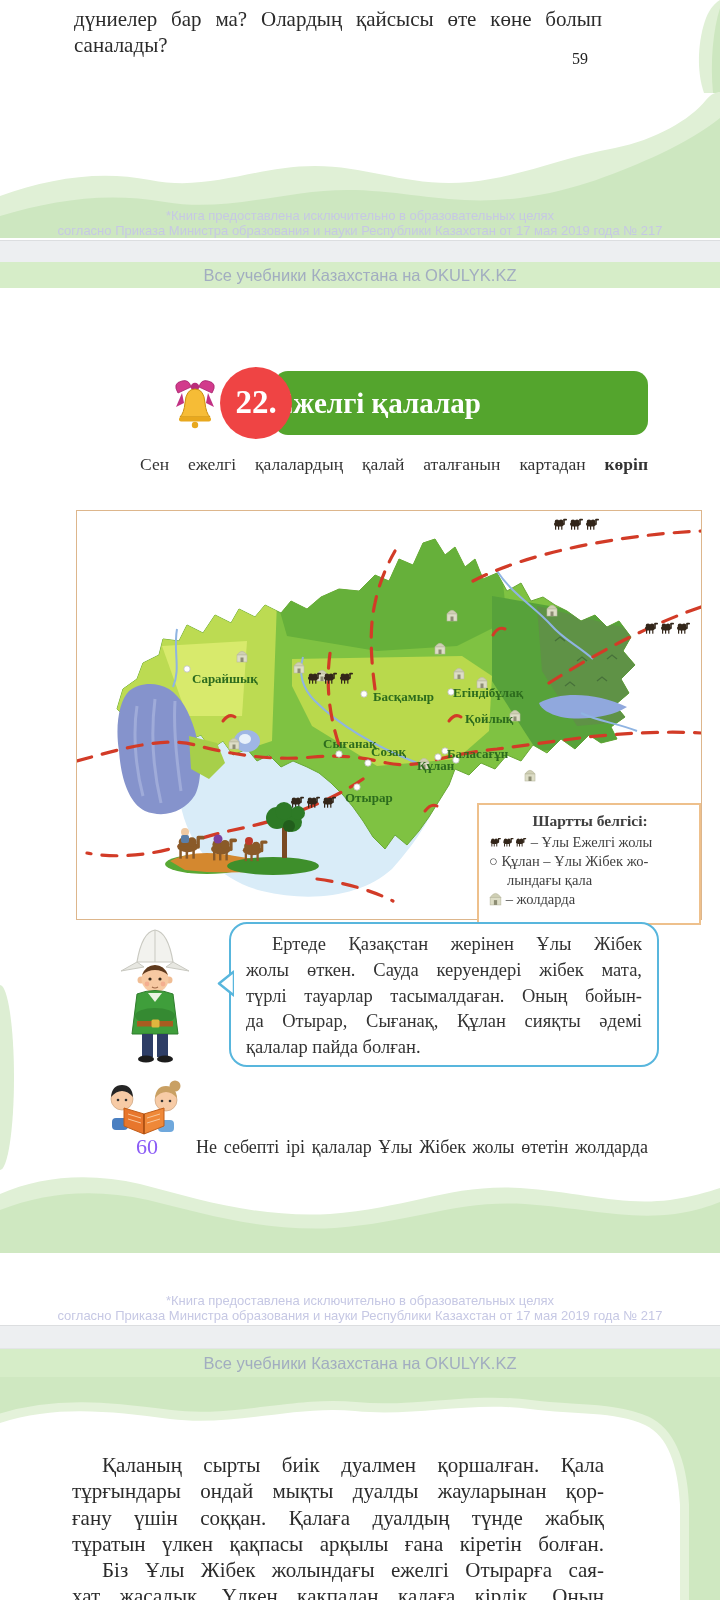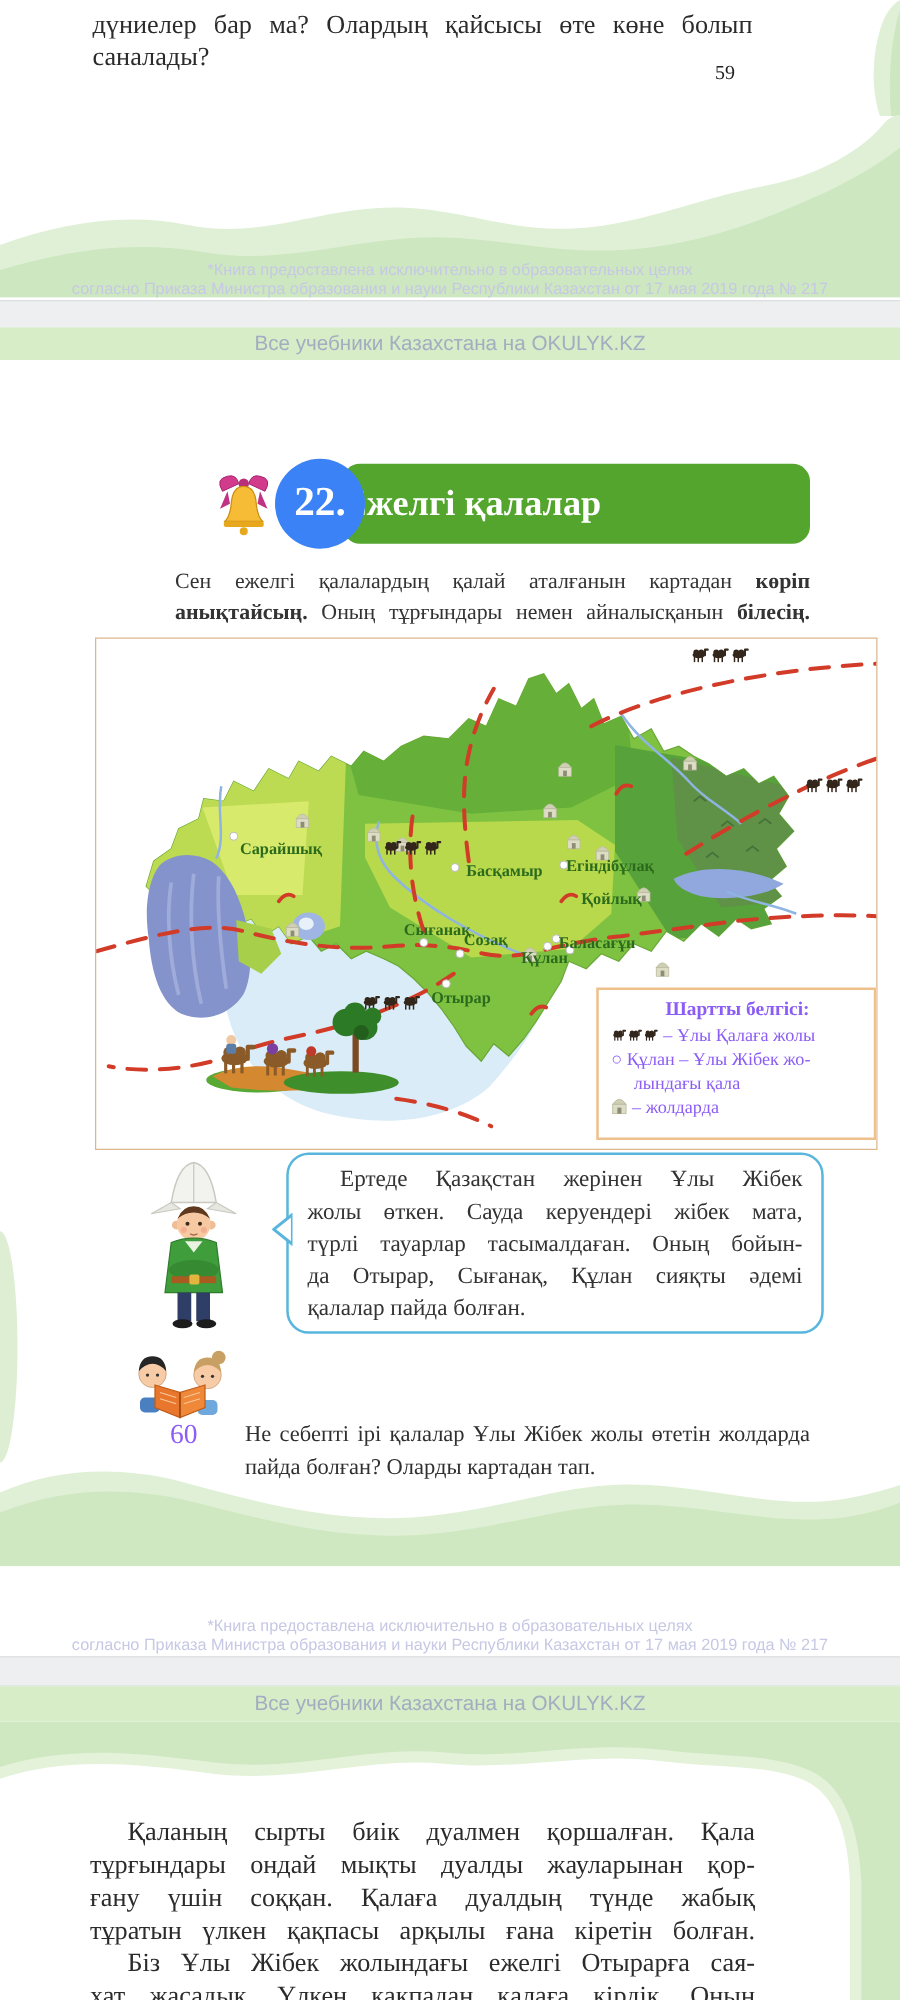--- a/index.html
+++ b/index.html
@@ -14,31 +14,31 @@
   .p59-num{left:518px;top:50px;width:70px;text-align:right;font-size:16px;color:#222;}
 
   
   .wm{left:0;width:720px;text-align:center;font-family:"Liberation Sans",sans-serif;
       font-size:13px;line-height:15px;color:#c6c8e4;}
   .graybar{left:0;width:720px;height:22px;background:#edeff1;border-top:1px solid #dcdee0;border-bottom:1px solid #e3e5e7;}
   .greenband{left:0;width:720px;height:26px;background:#d6edc8;text-align:center;
       font-family:"Liberation Sans",sans-serif;font-size:16.5px;line-height:26px;color:#a2adc0;}
 
   
-  .lesson-circle{left:220px;top:367px;width:72px;height:72px;border-radius:50%;background:#3b82f6;
+  .lesson-circle{left:220px;top:367px;width:72px;height:72px;border-radius:50%;background:#ef4444;
       color:#fff;font-weight:bold;font-size:33px;text-align:center;line-height:70px;z-index:3;}
   .lesson-banner{left:274px;top:371px;width:374px;height:64px;border-radius:14px;background:#54a52d;
       color:#fff;font-weight:bold;font-size:29px;line-height:64px;z-index:2;}
 
   .intro{left:140px;top:452px;width:508px;font-size:17.5px;line-height:25px;color:#333;}
 
   
   .mapbox{left:76px;top:510px;width:624px;height:408px;background:#fff;border:1px solid #ddb68c;z-index:1;}
-  .legend{position:absolute;left:400px;top:279px;width:202px;height:106px;background:#fff;
-      border:2px solid #eec08c;padding:6px 8px 6px 10px;font-size:14.5px;line-height:19px;color:#8b5cf6;}
+  .legend{position:absolute;left:400px;top:292px;width:202px;height:106px;background:#fff;
+      border:2px solid #eec08c;padding:6px 8px 6px 10px;font-size:14.5px;line-height:19px;color:#404040;}
   .legend .ltitle{text-align:center;font-weight:bold;font-size:15.5px;margin-bottom:3px;}
   .legend .lrow{white-space:nowrap;}
   .legend .hang{padding-left:18px;}
 
   
   .bubble{left:218px;top:922px;width:430px;height:145px;background:#fff;border:2.5px solid #58b6dd;
       border-radius:18px;box-sizing:border-box;z-index:2;margin-left:11px;}
   .bubble-text{padding:8px 15px 0 15px;font-size:18.5px;line-height:25.8px;color:#333;}
   .tail{position:absolute;left:-14px;top:46px;}
 
@@ -89,21 +89,20 @@
     <path d="M23,13 Q14,13 13,27 Q12,37 8,41 L38,41 Q34,37 33,27 Q32,13 23,13 Z" fill="#f6bc36" stroke="#c98f12" stroke-width="1"></path>
     <rect x="7" y="41" width="32" height="4.5" rx="2" fill="#e8a81e"></rect>
     <circle cx="23" cy="49" r="3.2" fill="#e8a81e"></circle>
   </svg>
 
   <div class="abs lesson-banner">Ежелгі қалалар</div>
   <div class="abs lesson-circle">22.</div>
 
   <div class="abs intro">
     <div class="jline"><span>Сен ежелгі қалалардың қалай аталғанын картадан </span><b>көріп</b></div>
-    <div class="jline"><b>анықтайсың.</b><span> Оның тұрғындары немен айналысқанын </span><b>білесің.</b></div>
   </div>
 
   <div class="abs mapbox">
     <svg width="624" height="408" viewBox="0 0 624 408">
       <defs>
         <g id="camel1">
           <ellipse cx="7" cy="7" rx="5" ry="2.6"></ellipse>
           <circle cx="5" cy="4.8" r="2.3"></circle>
           <circle cx="9" cy="4.8" r="2.3"></circle>
           <rect x="11.2" y="2.6" width="1.6" height="5.4" rx="0.8"></rect>
@@ -253,21 +252,21 @@
 
     
     <div class="legend">
       <div class="ltitle">Шартты белгісі:</div>
       <div class="lrow">
         <svg width="38" height="12" viewBox="0 0 48 14" style="vertical-align:-1px;">
             <g fill="#33261a">
               <use href="#camels3"></use>
             </g>
           </svg>
-        <span>– Ұлы Қалаға жолы</span>
+        <span>– Ұлы Ежелгі жолы</span>
       </div>
       <div class="lrow"><span>○</span><span> Құлан – Ұлы Жібек жо-</span></div>
       <div class="hang">лындағы қала</div>
       <div class="lrow">
         <svg width="13" height="15" viewBox="0 0 12 14" style="vertical-align:-2px;">
             <use href="#maus"></use>
           </svg>
         <span>– жолдарда</span>
       </div>
     </div>
@@ -323,21 +322,20 @@
     <circle cx="62" cy="25" r="1.3" fill="#333"></circle>
       <circle cx="70" cy="25" r="1.3" fill="#333"></circle>
     <rect x="58" y="44" width="16" height="12" rx="4" fill="#6fa8dc"></rect>
     <path d="M24,32 L44,38 L44,58 L24,50 Z" fill="#e8762c" stroke="#c05d18" stroke-width="1"></path>
     <path d="M64,32 L44,38 L44,58 L64,50 Z" fill="#ef8838" stroke="#c05d18" stroke-width="1"></path>
     <path d="M44,38 L44,58" stroke="#a54c10" stroke-width="1.4"></path>
     <path d="M28,38 L41,42 M28,43 L41,47 M47,42 L60,38 M47,47 L60,43" stroke="#f8c79a" stroke-width="1"></path>
   </svg>
   <div class="abs question-text">
     <div class="jline">Не себепті ірі қалалар Ұлы Жібек жолы өтетін жолдарда</div>
-    <div>пайда болған? Оларды картадан тап.</div>
   </div>
   <div class="abs p60-num">60</div>
 
   <div class="abs leftblob"></div>
 
   <svg class="abs" style="left:0;top:1160px;" width="720" height="93" viewBox="0 0 720 93">
     <path d="M0,34 C40,16 90,12 140,24 C200,40 260,58 330,54 C410,48 450,24 520,28 C580,32 620,46 670,40 C690,37 708,32 720,28 L720,93 L0,93 Z" fill="#e0f0d6"></path>
     <path d="M0,50 C45,32 95,28 148,40 C205,54 265,72 335,68 C415,62 455,40 525,44 C585,48 625,60 675,54 C695,51 710,46 720,42 L720,93 L0,93 Z" fill="#cfe8c1"></path>
   </svg>
 

